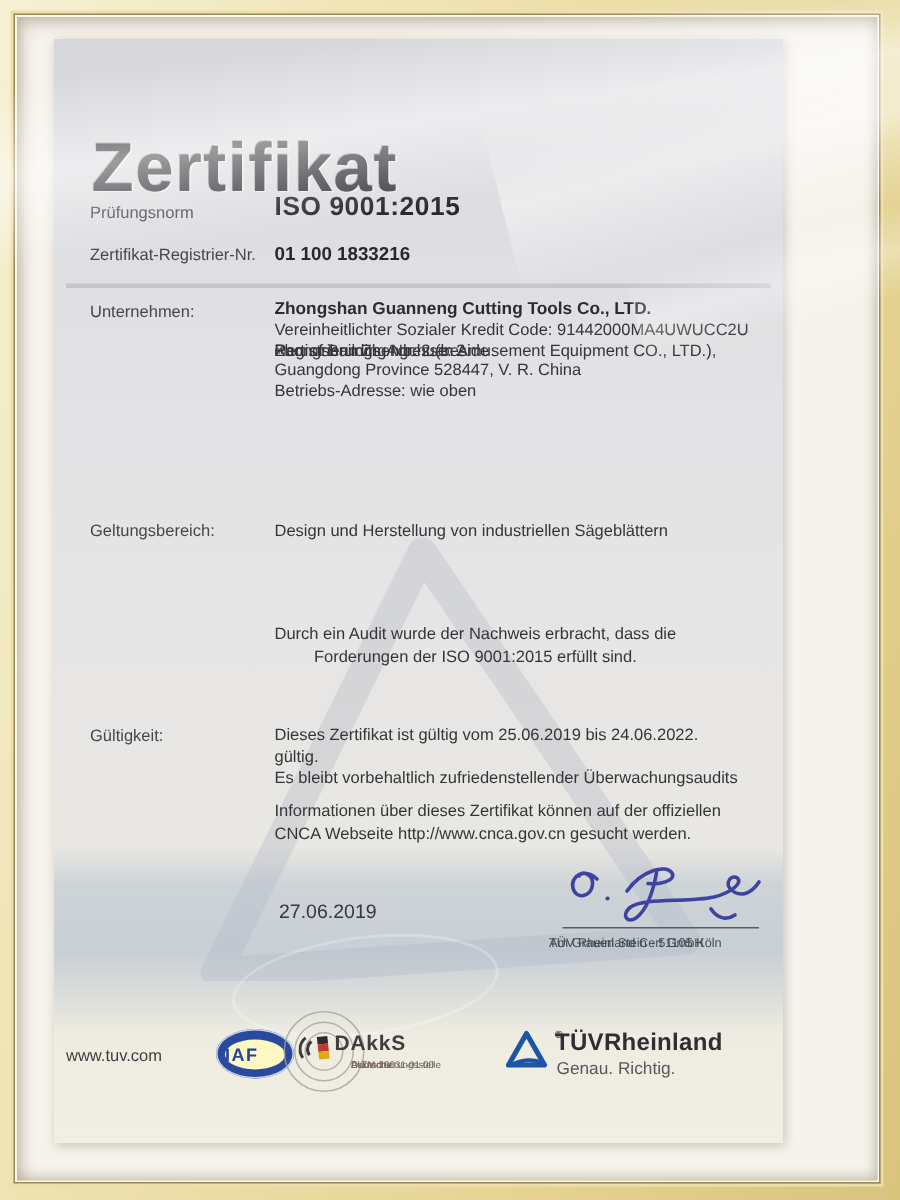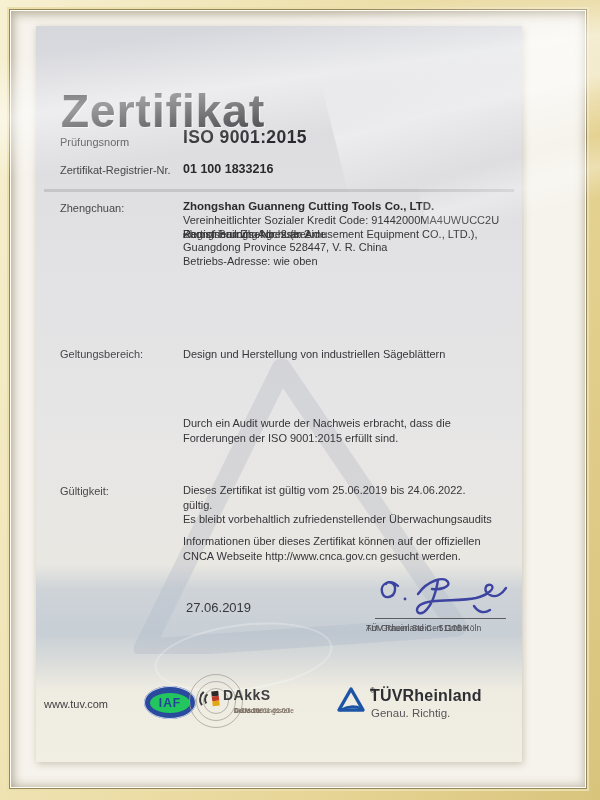--- a/index.html
+++ b/index.html
@@ -28,33 +28,33 @@
   .lbl{left:24px;font-size:11px;color:#47474b;}
   .val{left:147px;font-size:11px;color:#353539;white-space:nowrap;}
   .norm-val{top:101px;font-size:17.5px;font-weight:bold;color:#29292d;letter-spacing:.4px;}
   .reg-val{top:136px;font-size:12.5px;font-weight:bold;color:#29292d;}
   .divider{left:8px;right:8px;top:163px;height:3px;background:rgba(148,148,156,.35);}
   .block{line-height:14px;}
   .company-block{top:174px;line-height:13.8px;}
   .company-name{font-weight:bold;font-size:11.5px;color:#2c2c30;}
   sup{font-size:7px;}
   .validity-block{top:457px;line-height:14.5px;}
-  .audit-block{top:390px;line-height:14.5px;}
+  .audit-block{top:390px;line-height:14.5px;text-align:center;}
   .info-block{top:508px;line-height:14.5px;}
   .block div{position:static;white-space:nowrap;}
   .date{left:150px;top:574px;font-size:13px;color:#37373b;}
   .sig-svg{left:338px;top:546px;}
   .sig-line{left:339px;top:592px;width:131px;height:1px;background:#5c5c60;}
   .issuer{left:330px;top:597px;width:148px;text-align:center;font-size:8.5px;line-height:10px;color:#4b4b50;white-space:nowrap;}
   
   .website{left:8px;top:672px;font-size:11px;color:#3e3e42;}
   .iaf{left:108px;top:660px;width:52px;height:33px;border-radius:50%;background:#2a4a9e;
     display:flex;align-items:center;justify-content:center;box-shadow:inset 0 0 0 1px #cdd5ea;}
-  .iaf-inner{position:static;width:40px;height:20px;border-radius:50%;background:#22c55e;
-    display:flex;align-items:center;justify-content:center;}
+  .iaf-inner{position:static;width:40px;height:20px;border-radius:50%;background:#fef9c3;
+    display:flex;align-items:center;justify-content:flex-start;}
   .iaf-text{position:static;font-size:12px;font-weight:bold;color:#24439a;letter-spacing:1px;}
   .ring{border-radius:50%;border:1px solid rgba(165,162,155,.8);}
   .ring1{left:153px;top:648px;width:52px;height:52px;}
   .ring2{left:160px;top:655px;width:38px;height:38px;}
   .ring3{left:167px;top:662px;width:24px;height:24px;}
   .arc{border-radius:50%;border:2px solid transparent;border-left-color:#3a3a3a;}
   .arc1{left:163px;top:663px;width:17px;height:17px;transform:rotate(8deg);}
   .arc2{left:168px;top:666px;width:11px;height:11px;transform:rotate(8deg);}
   .flag{left:176px;top:665px;width:7px;height:15px;transform:rotate(-6deg);display:flex;flex-direction:column;}
   .flag i{position:static;display:block;flex:1;}
@@ -95,21 +95,21 @@
     <h1 class="title">Zertifikat</h1>
 
     <div class="lbl" style="top:110px">Prüfungsnorm</div>
     <div class="val norm-val">ISO 9001:2015</div>
 
     <div class="lbl" style="top:138px">Zertifikat-Registrier-Nr.</div>
     <div class="val reg-val">01 100 1833216</div>
 
     <div class="divider"></div>
 
-    <div class="lbl" style="top:176px">Zhengchuan:</div>
+    <div class="lbl" style="top:176px">Unternehmen:</div>
     <div class="val block company-block">
       <div class="company-name">Zhongshan Guanneng Cutting Tools Co., LTD.</div>
       <div>Vereinheitlichter Sozialer Kredit Code: 91442000MA4UWUCC2U</div>
       <div>
           <span>Registrierungs-Adresse: 2</span>
           <sup>nd</sup>
           <span> Part of Building No. 2 (beside</span>
         </div>
       <div>Zhongshan Zhengchuan Amusement Equipment CO., LTD.),</div>
       <div>Guangdong Province 528447, V. R. China</div>

